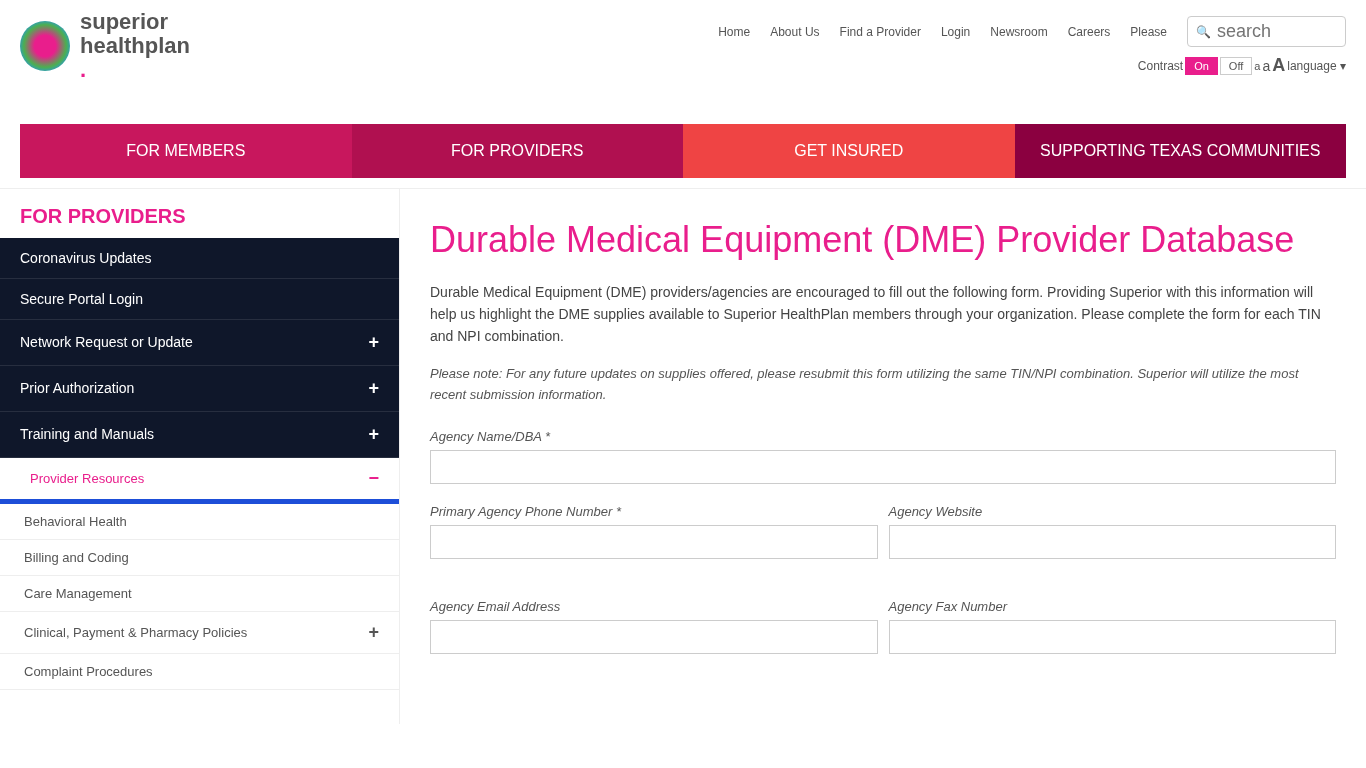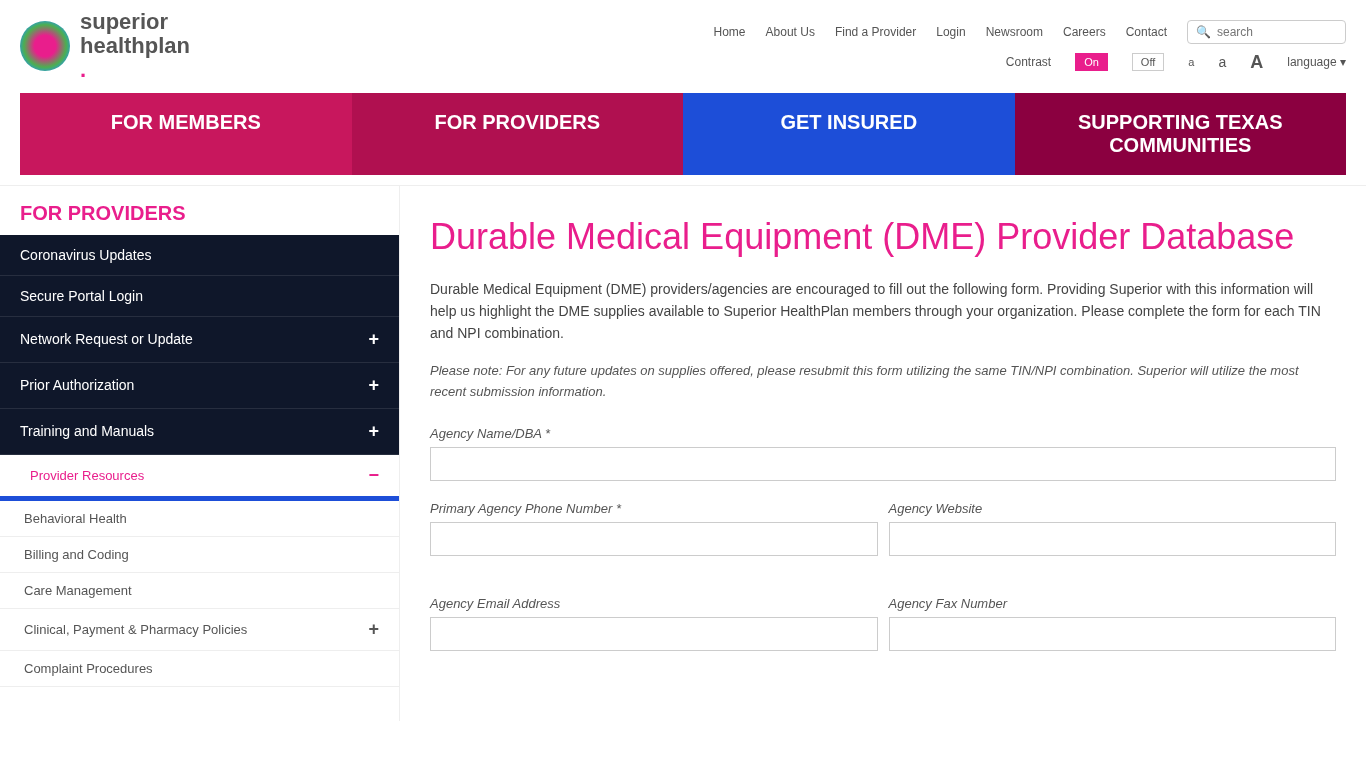--- a/index.html
+++ b/index.html
@@ -11,38 +11,38 @@
     .logo-area { display: flex; align-items: center; gap: 10px; }
     .logo-icon { width: 50px; height: 50px; background: radial-gradient(circle, #e91e8c 30%, #4caf50 60%, #2196f3 80%); border-radius: 50%; }
     .logo-text { font-size: 22px; font-weight: bold; color: #555; line-height: 1.1; }
     .logo-text span { display: block; }
     .logo-text .dot { color: #e91e8c; }
 
     .nav-area { display: flex; flex-direction: column; align-items: flex-end; gap: 8px; }
     .main-nav { display: flex; gap: 20px; align-items: center; }
     .main-nav a { text-decoration: none; color: #555; font-size: 12px; }
     .search-box { display: flex; align-items: center; border: 1px solid #ccc; border-radius: 4px; padding: 4px 8px; gap: 6px; background: #fff; }
-    .search-box input { border: none; outline: none; font-size: 12px; width: 120px; }
+    .search-box input { border: none; outline: none; font-size: 18px; width: 120px; }
     .search-icon-svg { color: #999; font-size: 12px; }
 
-    .accessibility-bar { display: flex; align-items: center; gap: 24px; font-size: 12px; color: #555; }
+    .accessibility-bar { display: flex; align-items: center; gap: 2px; font-size: 12px; color: #555; }
     .contrast-btn { padding: 2px 8px; border: 1px solid #ccc; cursor: pointer; font-size: 11px; }
     .contrast-on { background: #e91e8c; color: #fff; border-color: #e91e8c; }
     .contrast-off { background: #fff; color: #555; }
     .font-a-small { font-size: 11px; color: #555; cursor: pointer; }
     .font-a-med { font-size: 14px; color: #555; cursor: pointer; }
     .font-a-large { font-size: 18px; color: #555; cursor: pointer; font-weight: bold; }
     .language-btn { background: none; border: none; cursor: pointer; font-size: 12px; color: #555; }
 
     
     .mega-nav { display: grid; grid-template-columns: repeat(4, 1fr); }
-    .mega-nav-item { padding: 18px 20px; text-align: center; font-weight: bold; font-size: 20px; color: #fff; cursor: pointer; text-transform: uppercase; }
+    .mega-nav-item { padding: 18px 20px; text-align: center; font-weight: normal; font-size: 16px; color: #fff; cursor: pointer; text-transform: uppercase; margin-top: 31px; }
     .nav-members { background: #c8175d; }
     .nav-providers { background: #b01050; }
-    .nav-insured { background: #1d4ed8; }
+    .nav-insured { background: #ef4444; }
     .nav-communities { background: #8b0040; }
 
     
     .content-wrapper { display: flex; }
 
     
     .sidebar { width: 400px; min-width: 400px; background: #fff; border-right: 1px solid #eee; }
     .sidebar-title { color: #e91e8c; font-size: 20px; font-weight: bold; padding: 16px 20px 10px; }
     .sidebar-menu { list-style: none; }
     .sidebar-menu-item { }
@@ -91,21 +91,21 @@
     </div>
 
     <div class="nav-area">
       <div class="main-nav">
         <a href="#">Home</a>
         <a href="#">About Us</a>
         <a href="#">Find a Provider</a>
         <a href="#">Login</a>
         <a href="#">Newsroom</a>
         <a href="#">Careers</a>
-        <a href="#">Contact</a>
+        <a href="#">Please</a>
         <div class="search-box">
           <span class="search-icon-svg">🔍</span>
           <input type="text" placeholder="search" style="">
         </div>
       </div>
       <div class="accessibility-bar">
         <span>Contrast</span>
         <button class="contrast-btn contrast-on">On</button>
         <button class="contrast-btn contrast-off">Off</button>
         <span class="font-a-small">a</span>

